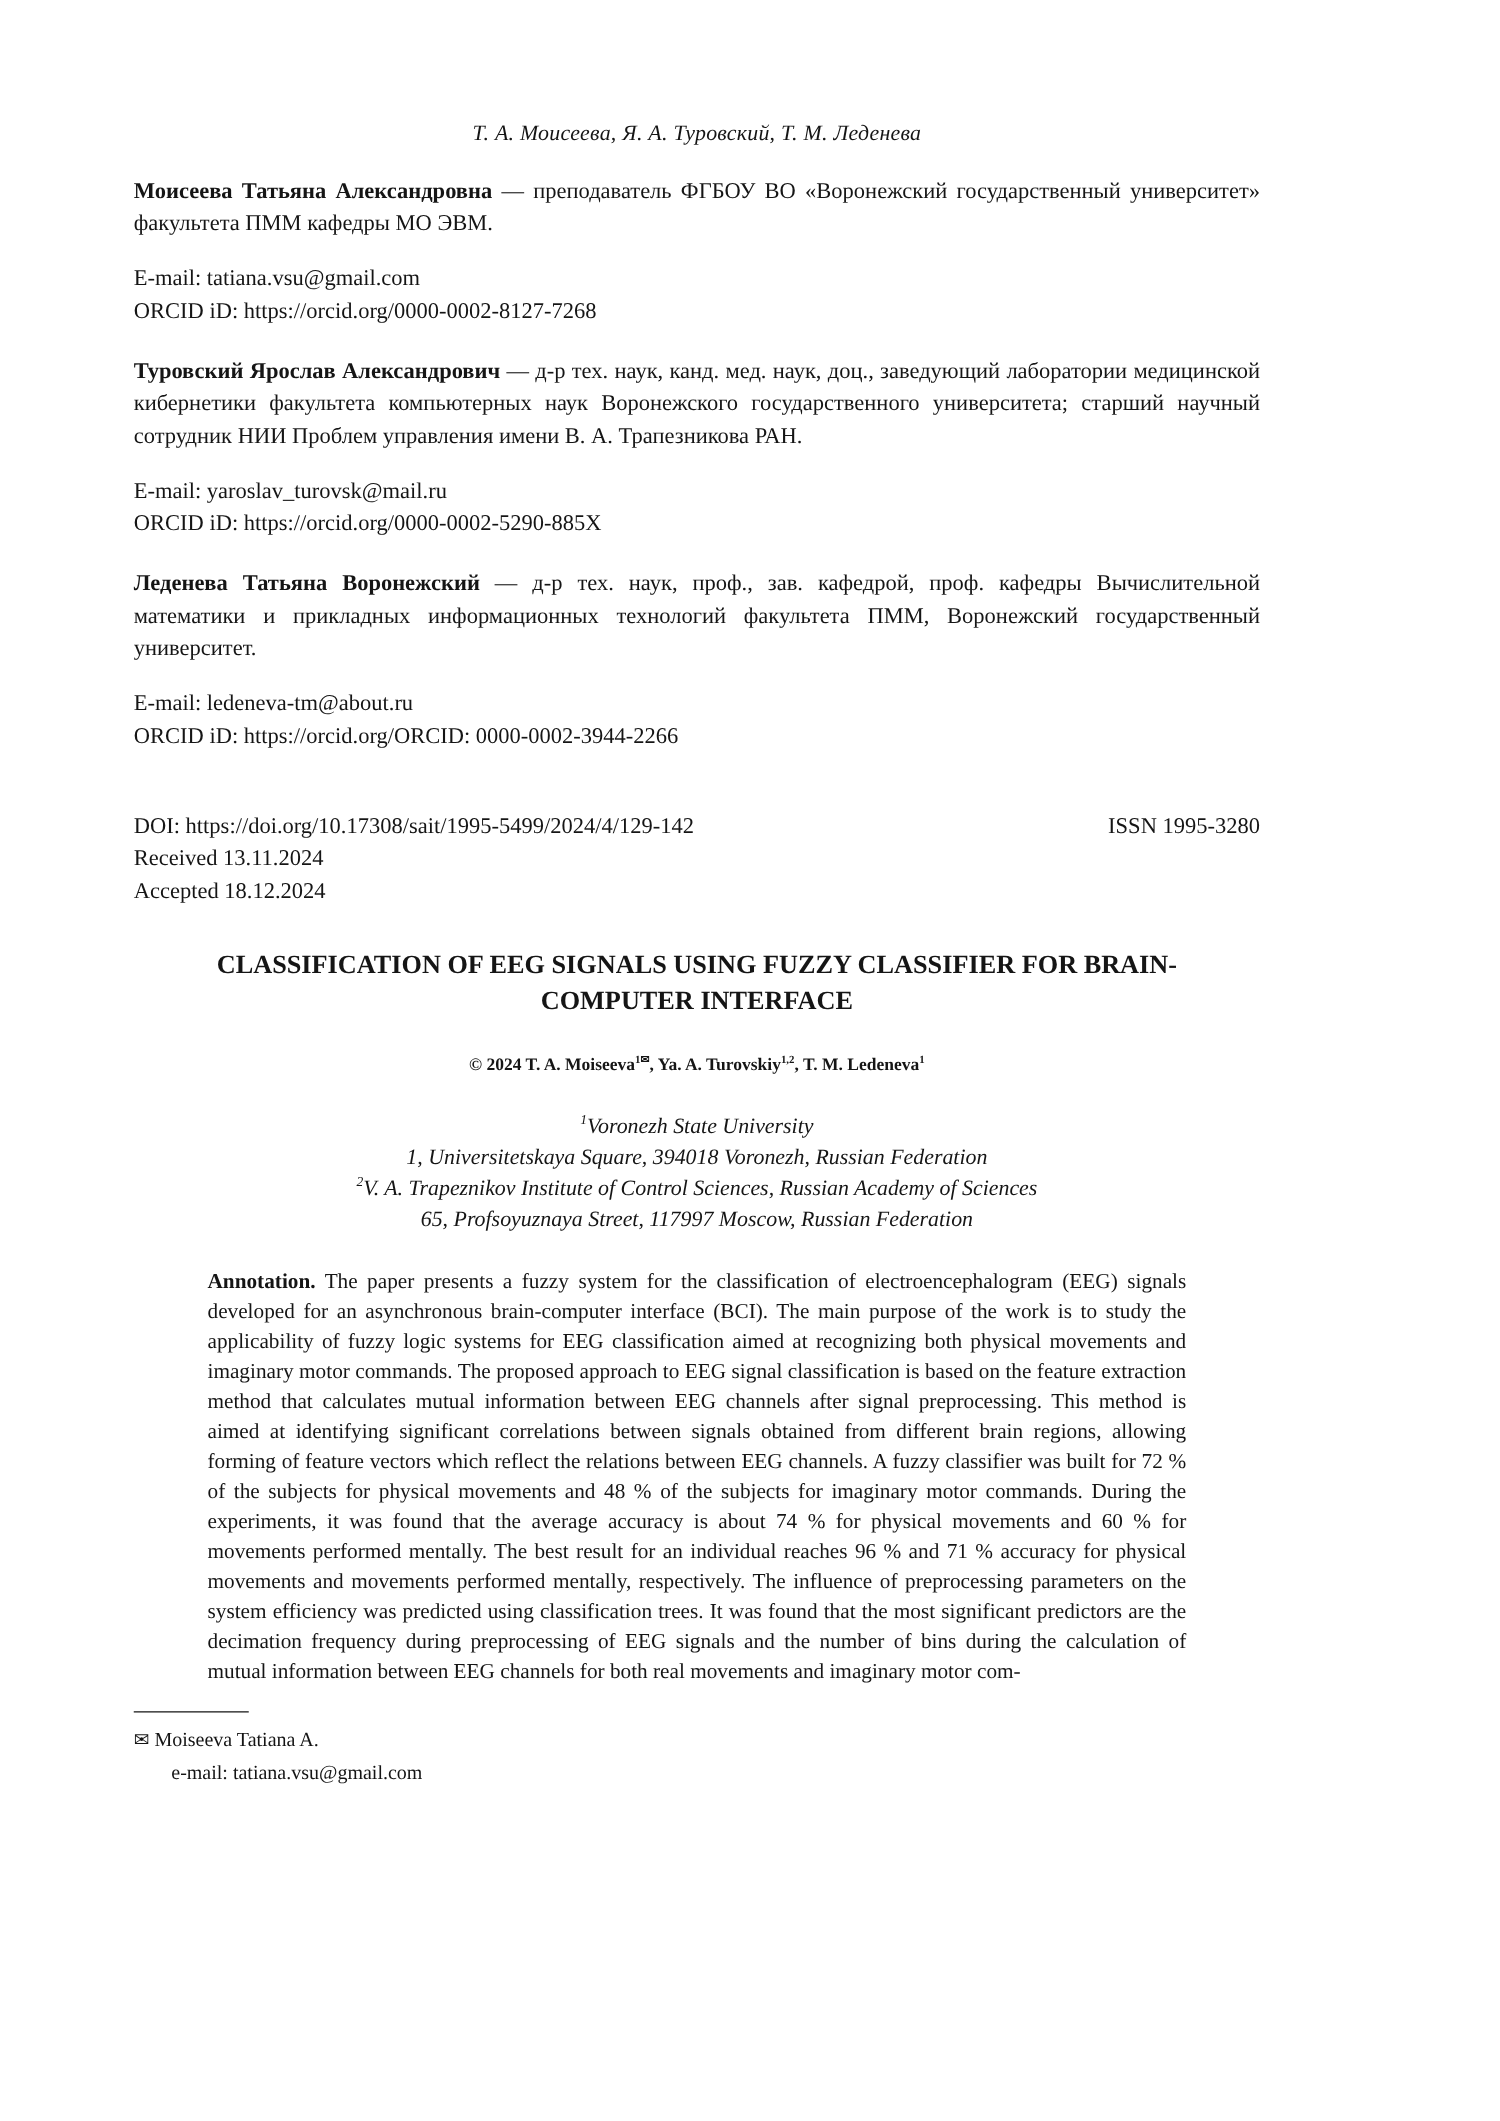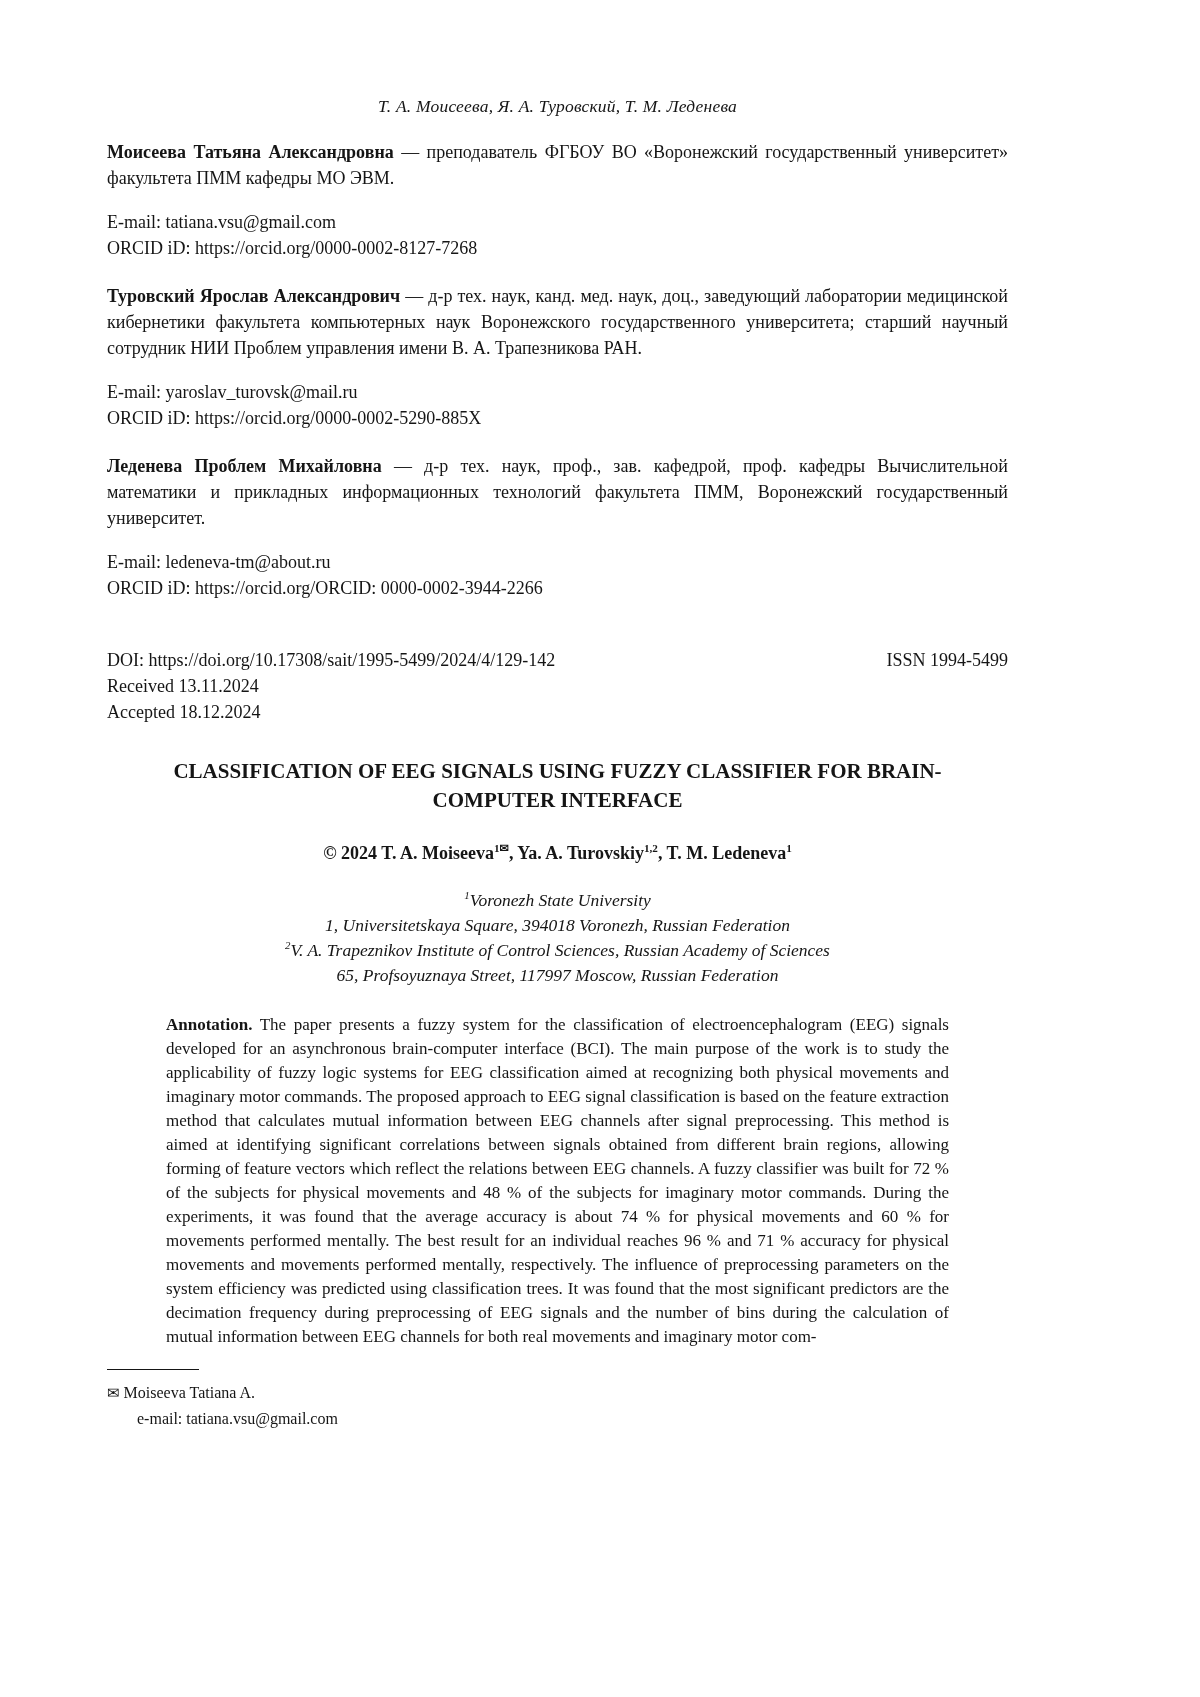--- a/index.html
+++ b/index.html
@@ -48,21 +48,21 @@
     text-align: center;
     font-weight: 700;
     font-size: 21px;
     line-height: 29px;
   }
   .title-inner { max-width: 770px; margin: 15px auto; }
   .copyright {
     margin-top: 26px;
     text-align: center;
     font-weight: 700;
-    font-size: 18px;
+    font-size: 14px;
     line-height: 24px;
   }
   sup { font-size: 0.62em; line-height: 0; }
   .affiliations {
     margin-top: 23px;
     text-align: center;
     font-style: italic;
     font-size: 17.5px;
     line-height: 25px;
   }
@@ -123,29 +123,29 @@
       <div class="plainline"><span>ORCID iD: </span><span class="link">https://orcid.org/0000-0002-8127-7268</span></div>
     </div>
 
     <div class="author-block">
       <p class="bio"><b class="bname">Туровский Ярослав Александрович</b><span> — д-р тех. наук, канд. мед. наук, доц., заведующий лаборатории медицинской кибернетики факультета компьютерных наук Воронежского государственного университета; старший научный сотрудник НИИ Проблем управления имени В. А. Трапезникова РАН.</span></p>
       <div class="plainline"><span>E-mail: </span><span class="link">yaroslav_turovsk@mail.ru</span></div>
       <div class="plainline"><span>ORCID iD: </span><span class="link">https://orcid.org/0000-0002-5290-885X</span></div>
     </div>
 
     <div class="author-block">
-      <p class="bio"><b class="bname">Леденева Проблем Михайловна</b><span> — д-р тех. наук, проф., зав. кафедрой, проф. кафедры Вычислительной математики и прикладных информационных технологий факультета ПММ, Воронежский государственный университет.</span></p>
+      <p class="bio"><b class="bname">Леденева Татьяна Воронежский</b><span> — д-р тех. наук, проф., зав. кафедрой, проф. кафедры Вычислительной математики и прикладных информационных технологий факультета ПММ, Воронежский государственный университет.</span></p>
       <div class="plainline"><span>E-mail: </span><span class="link">ledeneva-tm@about.ru</span></div>
       <div class="plainline"><span>ORCID iD: </span><span class="link">https://orcid.org/ORCID: 0000-0002-3944-2266</span></div>
     </div>
 
     <div class="meta-block">
       <div class="doi-row">
         <span class="link">DOI: https://doi.org/10.17308/sait/1995-5499/2024/4/129-142</span>
-        <span>ISSN 1994-5499</span>
+        <span>ISSN 1995-3280</span>
       </div>
       <div>Received 13.11.2024</div>
       <div>Accepted 18.12.2024</div>
     </div>
 
     <div class="title">
       <div class="title-inner">CLASSIFICATION OF EEG SIGNALS USING FUZZY CLASSIFIER FOR BRAIN-COMPUTER INTERFACE</div>
     </div>
 
     <div class="copyright"><span>© 2024 T. A. Moiseeva</span><sup><span>1</span><span>✉</span></sup><span>, Ya. A. Turovskiy</span><sup>1,2</sup><span>, T. M. Ledeneva</span><sup>1</sup></div>

